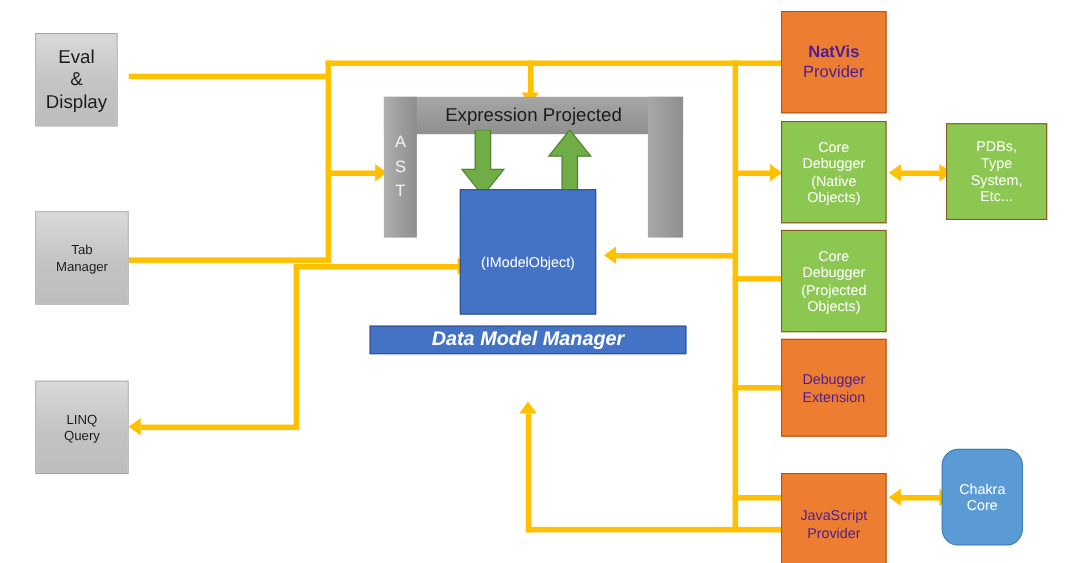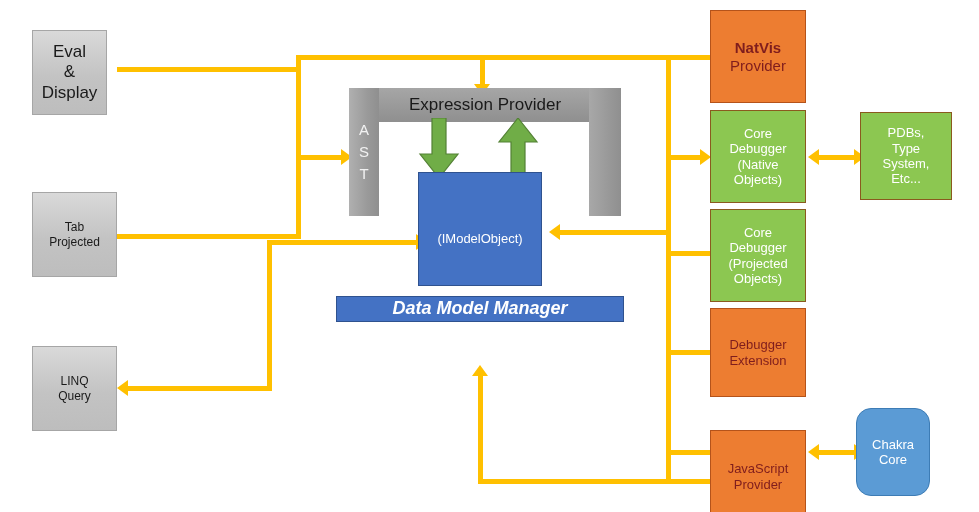--- a/index.html
+++ b/index.html
@@ -11,21 +11,21 @@
   .box .lbl{display:block;white-space:pre-line;}
 
   
   .grey{background:linear-gradient(180deg,#d9d9d9 0%,#c3c3c3 55%,#bdbdbd 100%);
         border:1px solid #a6a6a6;color:#1a1a1a;}
   
   .blue{background:#4472c4;border:1px solid #2f528f;color:#ffffff;font-weight:bold;}
   
   .green{background:#8cc751;border:1px solid #8a5a1e;color:#ffffff;}
   
-  .orange{background:#ed7d31;border:1px solid #b5531a;color:#7f1d1d;}
+  .orange{background:#ed7d31;border:1px solid #b5531a;color:#4c1d95;}
   
   .chakra{background:#5b9bd5;border:1px solid #3d7cb5;color:#ffffff;}
 
   
   .ee-bar{position:absolute;background:linear-gradient(180deg,#a6a6a6 0%,#8f8f8f 100%);}
   .ee-title{position:absolute;display:flex;align-items:center;justify-content:center;
             color:#1a1a1a;}
   .ee-left{position:absolute;background:linear-gradient(90deg,#b0b0b0 0%,#9a9a9a 60%,#8f8f8f 100%);
            display:flex;flex-direction:column;align-items:center;justify-content:center;
            color:#f2f2f2;letter-spacing:0;}
@@ -98,21 +98,21 @@
     <div class="ah ah-right" style="left:854px;top:149px;"></div>
 
     <div class="seg" style="left:818px;top:450px;width:38px;height:5px;"></div>
     <div class="ah ah-left" style="left:808px;top:444px;"></div>
     <div class="ah ah-right" style="left:854px;top:444px;"></div>
   </div>
 
   <div>
 
     <div class="ee-bar" style="left:349px;top:88px;width:272px;height:34px;"></div>
-    <div class="ee-title" style="left:349px;top:88px;width:272px;height:34px;font-size:17px;">Expression Provider</div>
+    <div class="ee-title" style="left:349px;top:88px;width:272px;height:34px;font-size:17px;">Expression Projected</div>
 
     <div class="ee-left" style="left:349px;top:88px;width:30px;height:128px;font-size:15px;">
       <span>A</span>
       <span>S</span>
       <span>T</span>
     </div>
 
     <div class="ee-right" style="left:589px;top:88px;width:32px;height:128px;"></div>
   </div>
 
@@ -128,21 +128,21 @@
   </div>
 
   <div class="box grey" style="left:32px;top:30px;width:75px;height:85px;font-size:17px;">
     <span class="lbl">Eval
 &amp;
 Display</span>
   </div>
 
   <div class="box grey" style="left:32px;top:192px;width:85px;height:85px;font-size:12px;">
     <span class="lbl">Tab
-Projected</span>
+Manager</span>
   </div>
 
   <div class="box grey" style="left:32px;top:346px;width:85px;height:85px;font-size:12px;">
     <span class="lbl">LINQ
 Query</span>
   </div>
 
   <div class="box blue" style="left:418px;top:172px;width:124px;height:114px;flex-direction:column;font-size:16px;">
     <span style="font-weight:normal;font-size:13px;margin-top:20px;">(IModelObject)</span>
   </div>

